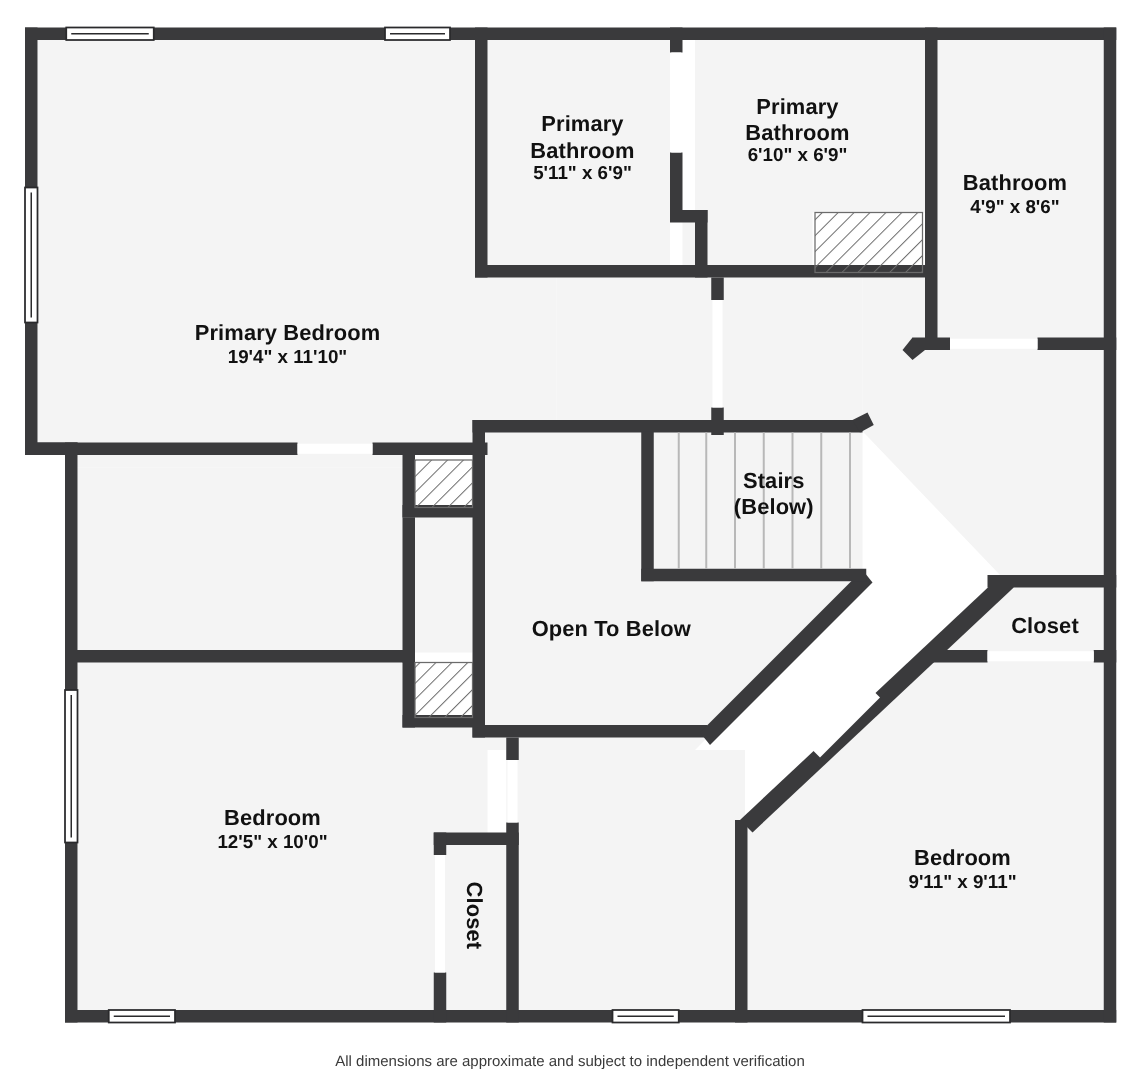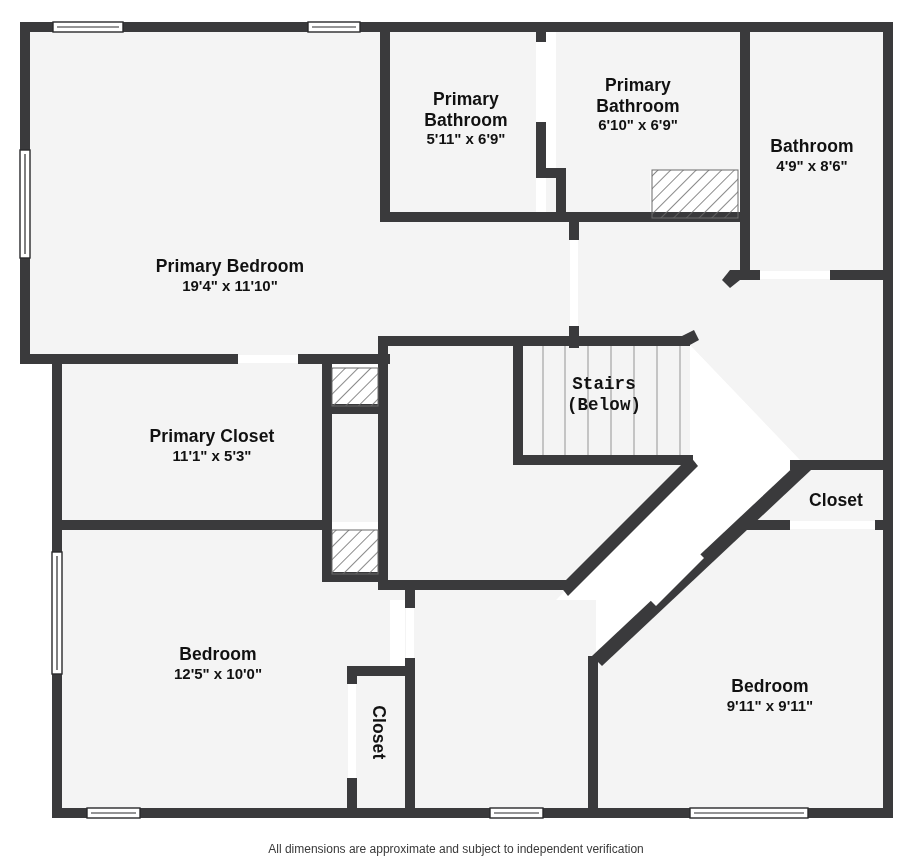--- a/index.html
+++ b/index.html
@@ -226,30 +226,29 @@
     <span class="room-name">Primary</span>
     <span class="room-name">Bathroom</span>
     <span class="room-dims">6'10" x 6'9"</span>
   </div>
 
   <div class="room-label" style="left:737px; top:136px; width:150px;">
     <span class="room-name">Bathroom</span>
     <span class="room-dims">4'9" x 8'6"</span>
   </div>
 
-  <div class="room-label" style="left:112px; top:426px; width:200px;">
-    <span class="room-name">Primary Closet</span>
-    <span class="room-dims">11'1" x 5'3"</span>
-  </div>
-
-  <div class="room-label" style="left:534px; top:374px; width:140px;font-family:Liberation Mono, monospace;">
+
+  <div class="room-label" style="left:549px; top:374px; width:140px;">
     <span class="room-name">Stairs</span>
     <span class="room-name">(Below)</span>
   </div>
 
+  <div class="room-label" style="left:389px; top:493px; width:200px;">
+    <span class="room-name">Open To Below</span>
+  </div>
 
   <div class="room-label" style="left:776px; top:490px; width:120px;">
     <span class="room-name">Closet</span>
   </div>
 
   <div class="room-label" style="left:118px; top:644px; width:200px;">
     <span class="room-name">Bedroom</span>
     <span class="room-dims">12'5" x 10'0"</span>
   </div>
 

